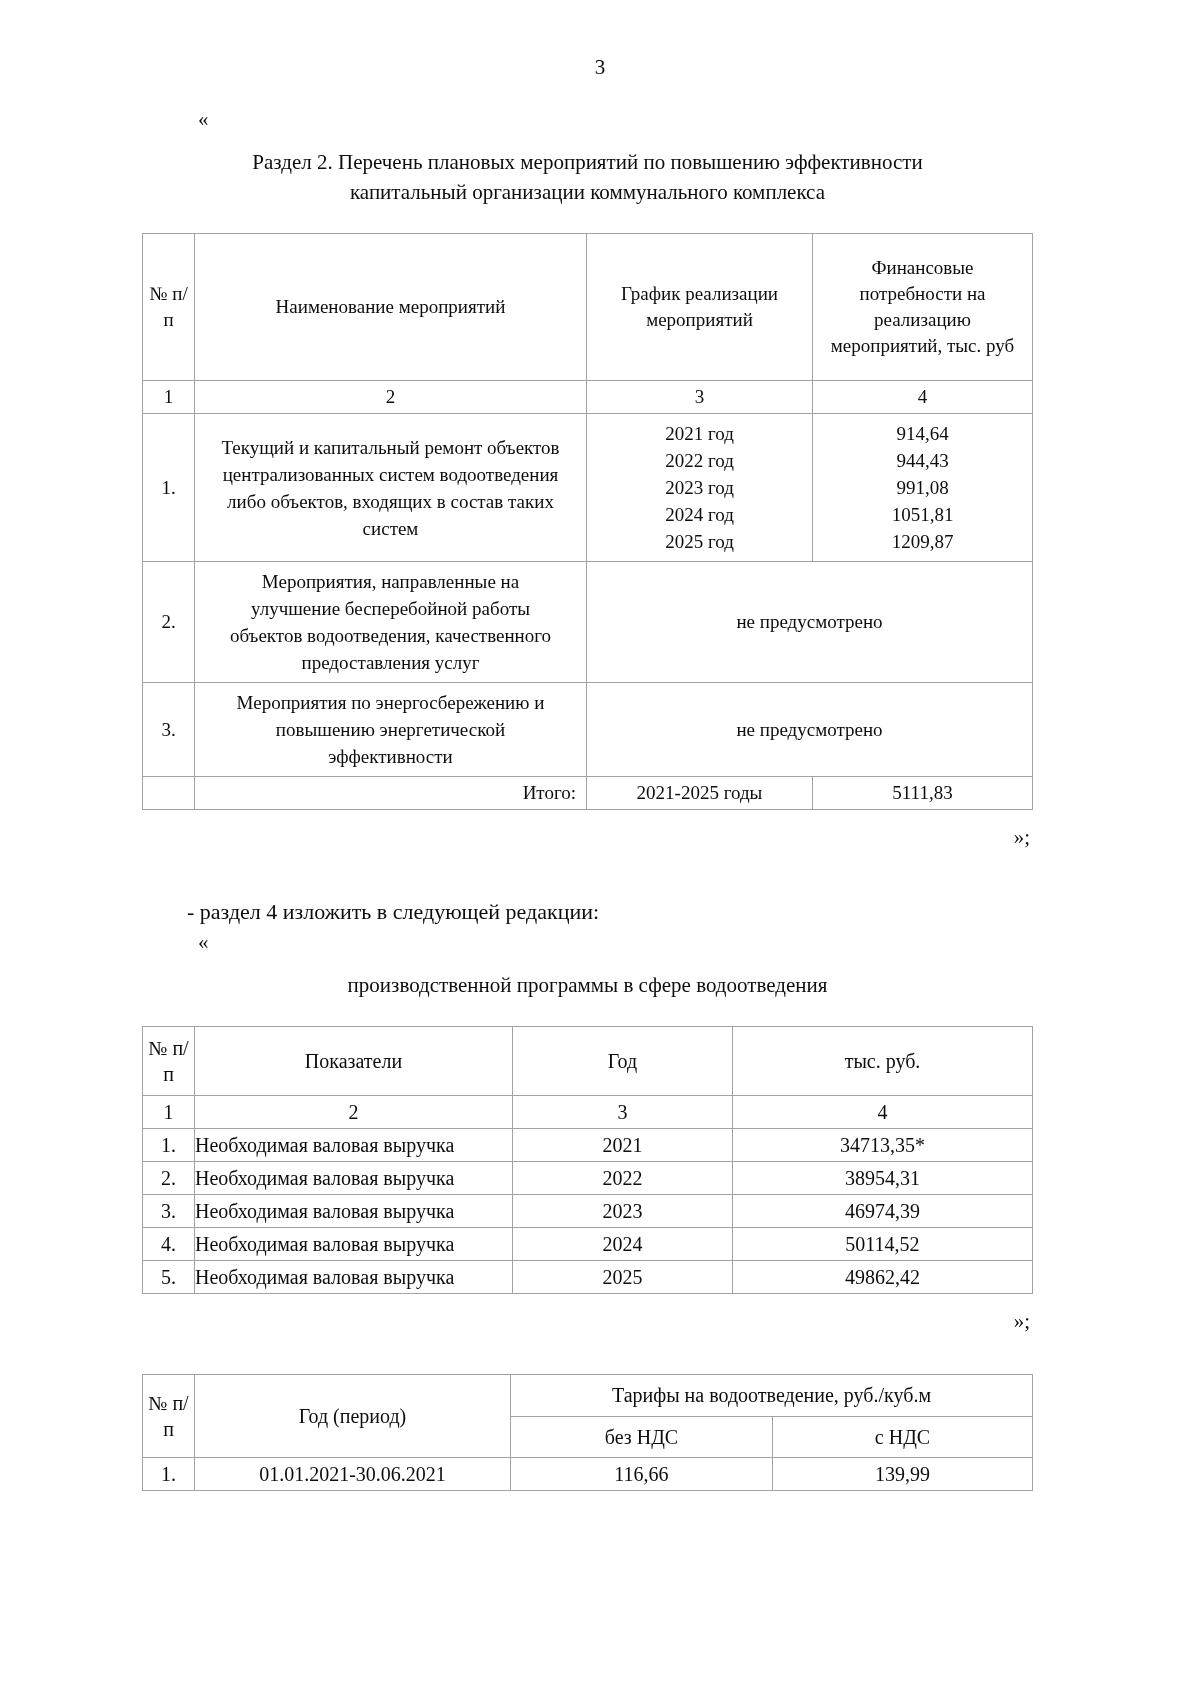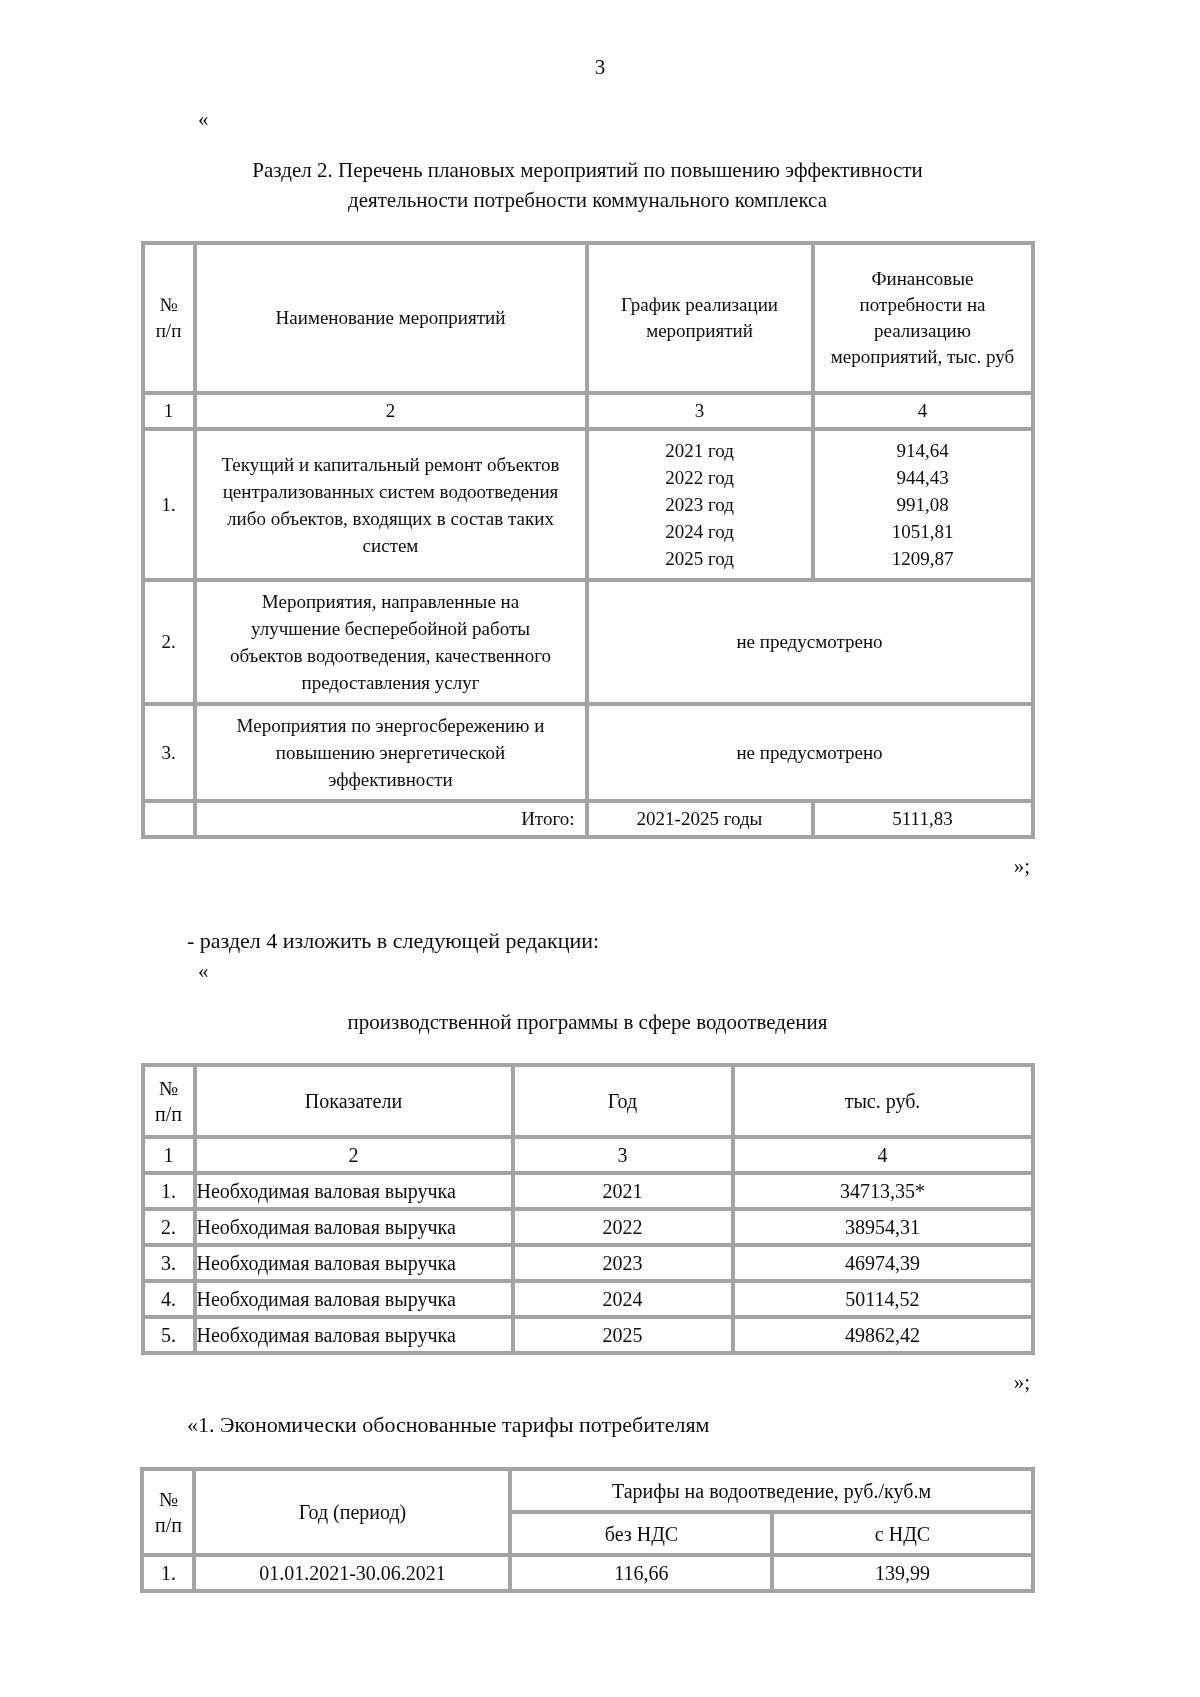--- a/index.html
+++ b/index.html
@@ -47,21 +47,21 @@
   .quote-open {
     font-size: 21px;
     line-height: 28px;
     margin-left: 63px;
   }
 
   .section-title {
     font-size: 21px;
     line-height: 30px;
     text-align: center;
-    margin-top: 22px;
+    margin-top: 14px;
     padding: 0 6px;
   }
   .section-title .ln { display: block; }
 
   .para-left {
     font-size: 22px;
     line-height: 32px;
     margin-left: 52px;
   }
 
@@ -78,21 +78,21 @@
 
   
   table.doc-table {
     border-collapse: collapse;
     width: 890px;
     margin: 0 auto;
     table-layout: fixed;
   }
   table.doc-table td,
   table.doc-table th {
-    border: 4px solid #a3a3a3;
+    border: 1px solid #a3a3a3;
     font-weight: normal;
     font-size: 19px;
     line-height: 26px;
     padding: 3px 5px;
     vertical-align: middle;
     text-align: center;
   }
   table.doc-table td.num-col { width: 52px; }
   td.multi-line span { display: block; }
 
@@ -151,21 +151,21 @@
 <div class="page">
 
   <div class="page-number">3</div>
 
   <div class="content">
 
     <div class="quote-open">«</div>
 
     <div class="section-title">
       <span class="ln">Раздел 2. Перечень плановых мероприятий по повышению эффективности</span>
-      <span class="ln">деятельности потребности коммунального комплекса</span>
+      <span class="ln">капитальный организации коммунального комплекса</span>
     </div>
 
     <div class="spacer-md"></div>
 
     <table class="doc-table" id="table-measures">
       <colgroup>
         <col class="c1">
           <col class="c2">
           <col class="c3">
           <col class="c4">
@@ -322,21 +322,20 @@
           <td>49862,42</td>
         </tr>
       </tbody>
     </table>
 
     <div class="spacer-sm"></div>
     <div class="quote-close">»;</div>
 
     <div class="spacer-sm"></div>
 
-    <div class="para-left">«1. Экономически обоснованные тарифы потребителям</div>
 
     <div class="spacer-md"></div>
 
     <table class="doc-table" id="table-tariffs">
       <colgroup>
         <col class="c1">
           <col class="c2">
           <col class="c3">
           <col class="c4">
       </colgroup>

